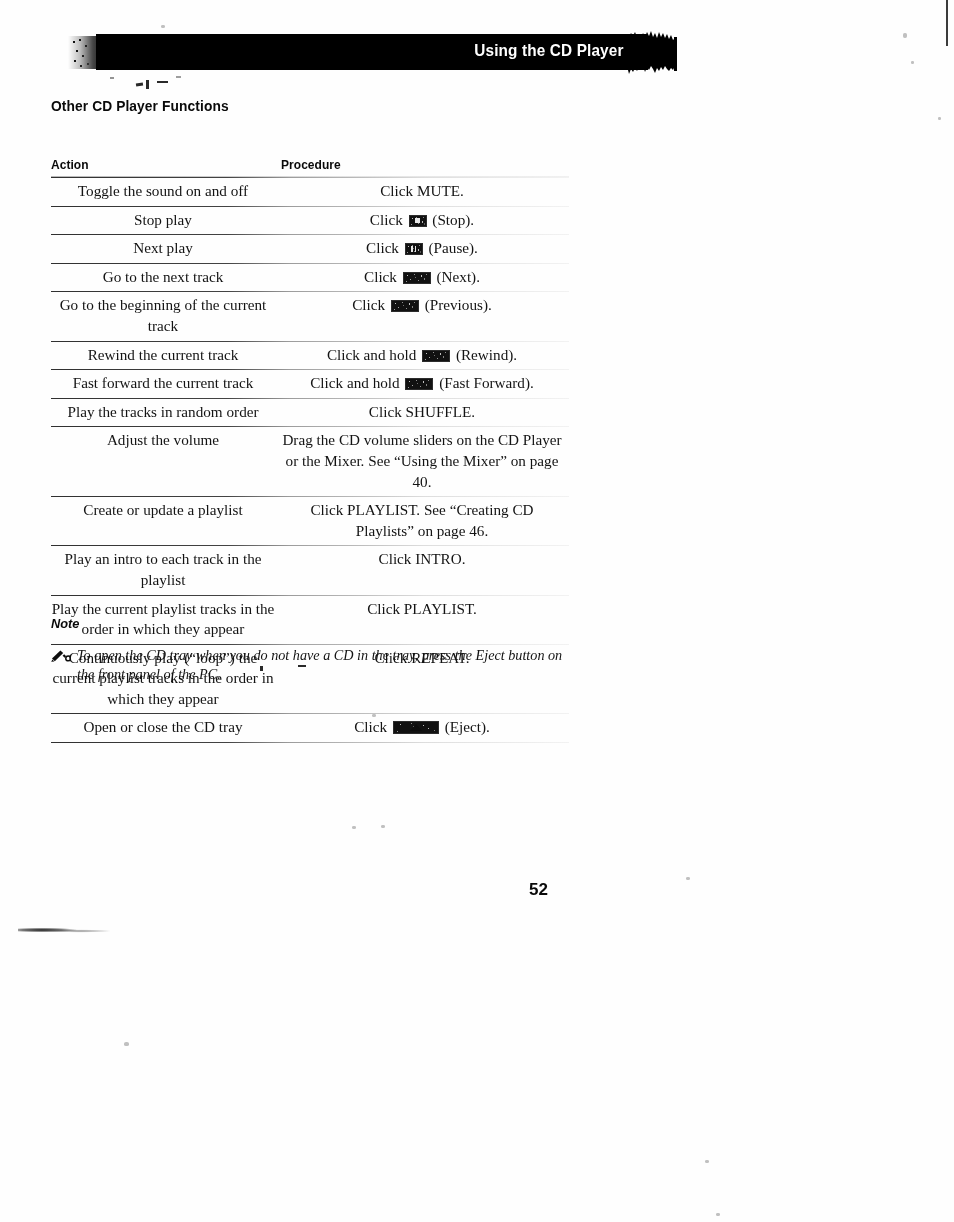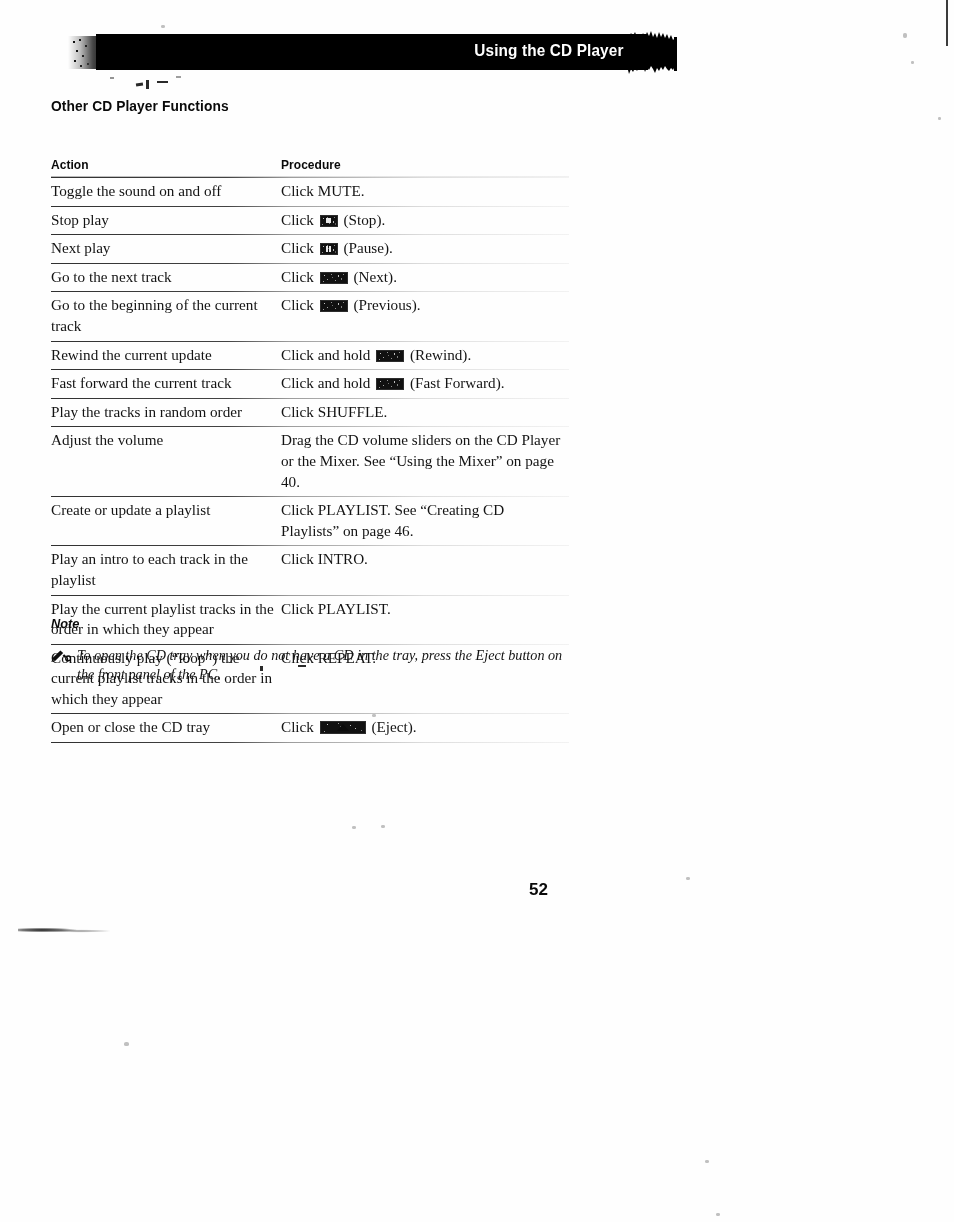--- a/index.html
+++ b/index.html
@@ -168,20 +168,21 @@
   }
   .body-row {
     padding: 4px 0 4px 0;
     font-size: 15.2px;
     line-height: 20.6px;
   }
   .body-row .col-action,
   .body-row .col-proc {
     font-family: "Liberation Serif", "DejaVu Serif", serif;
     color: #131313;
+    text-align: center;
   }
 
   
   .rule {
     position: absolute;
     left: 0;
     right: -6px;
     height: 1px;
     pointer-events: none;
     background: linear-gradient(
@@ -378,21 +379,21 @@
           <div class="col-action">Go to the next track</div>
           <div class="col-proc"><span>Click</span> <span class="btn-icon icon-next"><span class="glyph"></span></span> <span>(Next).</span></div>
         </div>
         <div class="row body-row">
           <div class="rule top"></div>
           <div class="col-action">Go to the beginning of the current track</div>
           <div class="col-proc"><span>Click</span> <span class="btn-icon icon-prev"><span class="glyph"></span></span> <span>(Previous).</span></div>
         </div>
         <div class="row body-row">
           <div class="rule top"></div>
-          <div class="col-action">Rewind the current update</div>
+          <div class="col-action">Rewind the current track</div>
           <div class="col-proc"><span>Click and hold</span> <span class="btn-icon icon-rewind"><span class="glyph"></span></span> <span>(Rewind).</span></div>
         </div>
         <div class="row body-row">
           <div class="rule top"></div>
           <div class="col-action">Fast forward the current track</div>
           <div class="col-proc"><span>Click and hold</span> <span class="btn-icon icon-ffwd"><span class="glyph"></span></span> <span>(Fast Forward).</span></div>
         </div>
         <div class="row body-row">
           <div class="rule top"></div>
           <div class="col-action">Play the tracks in random order</div>

